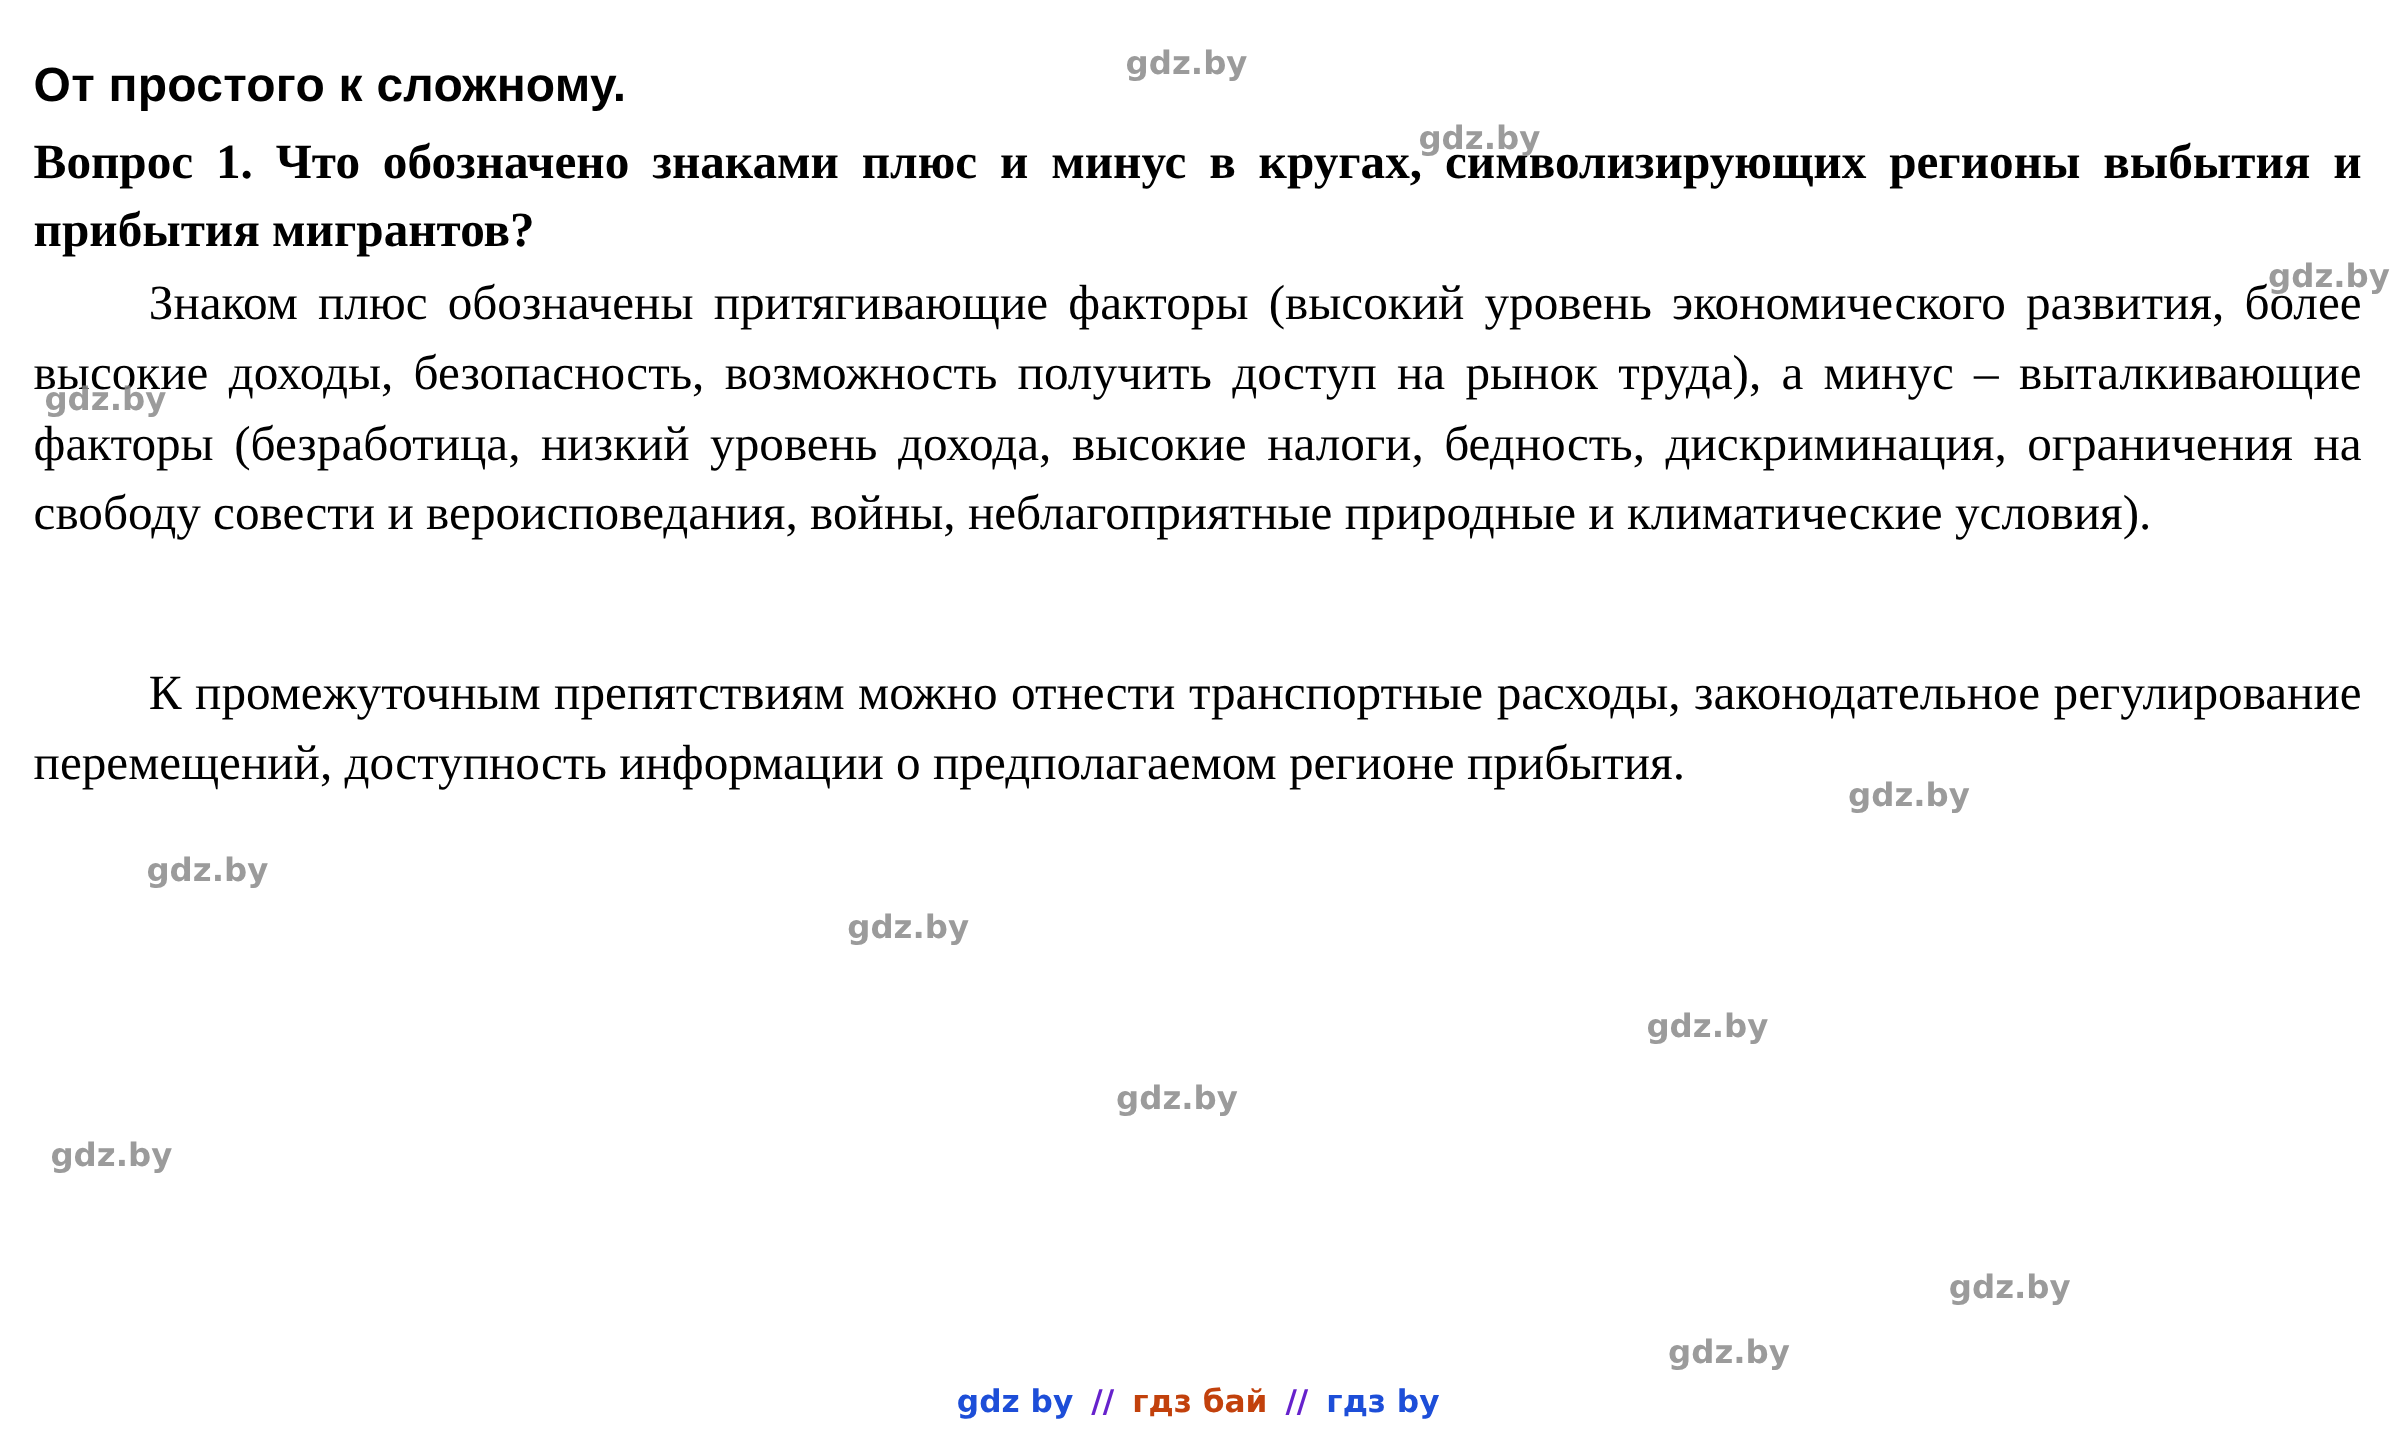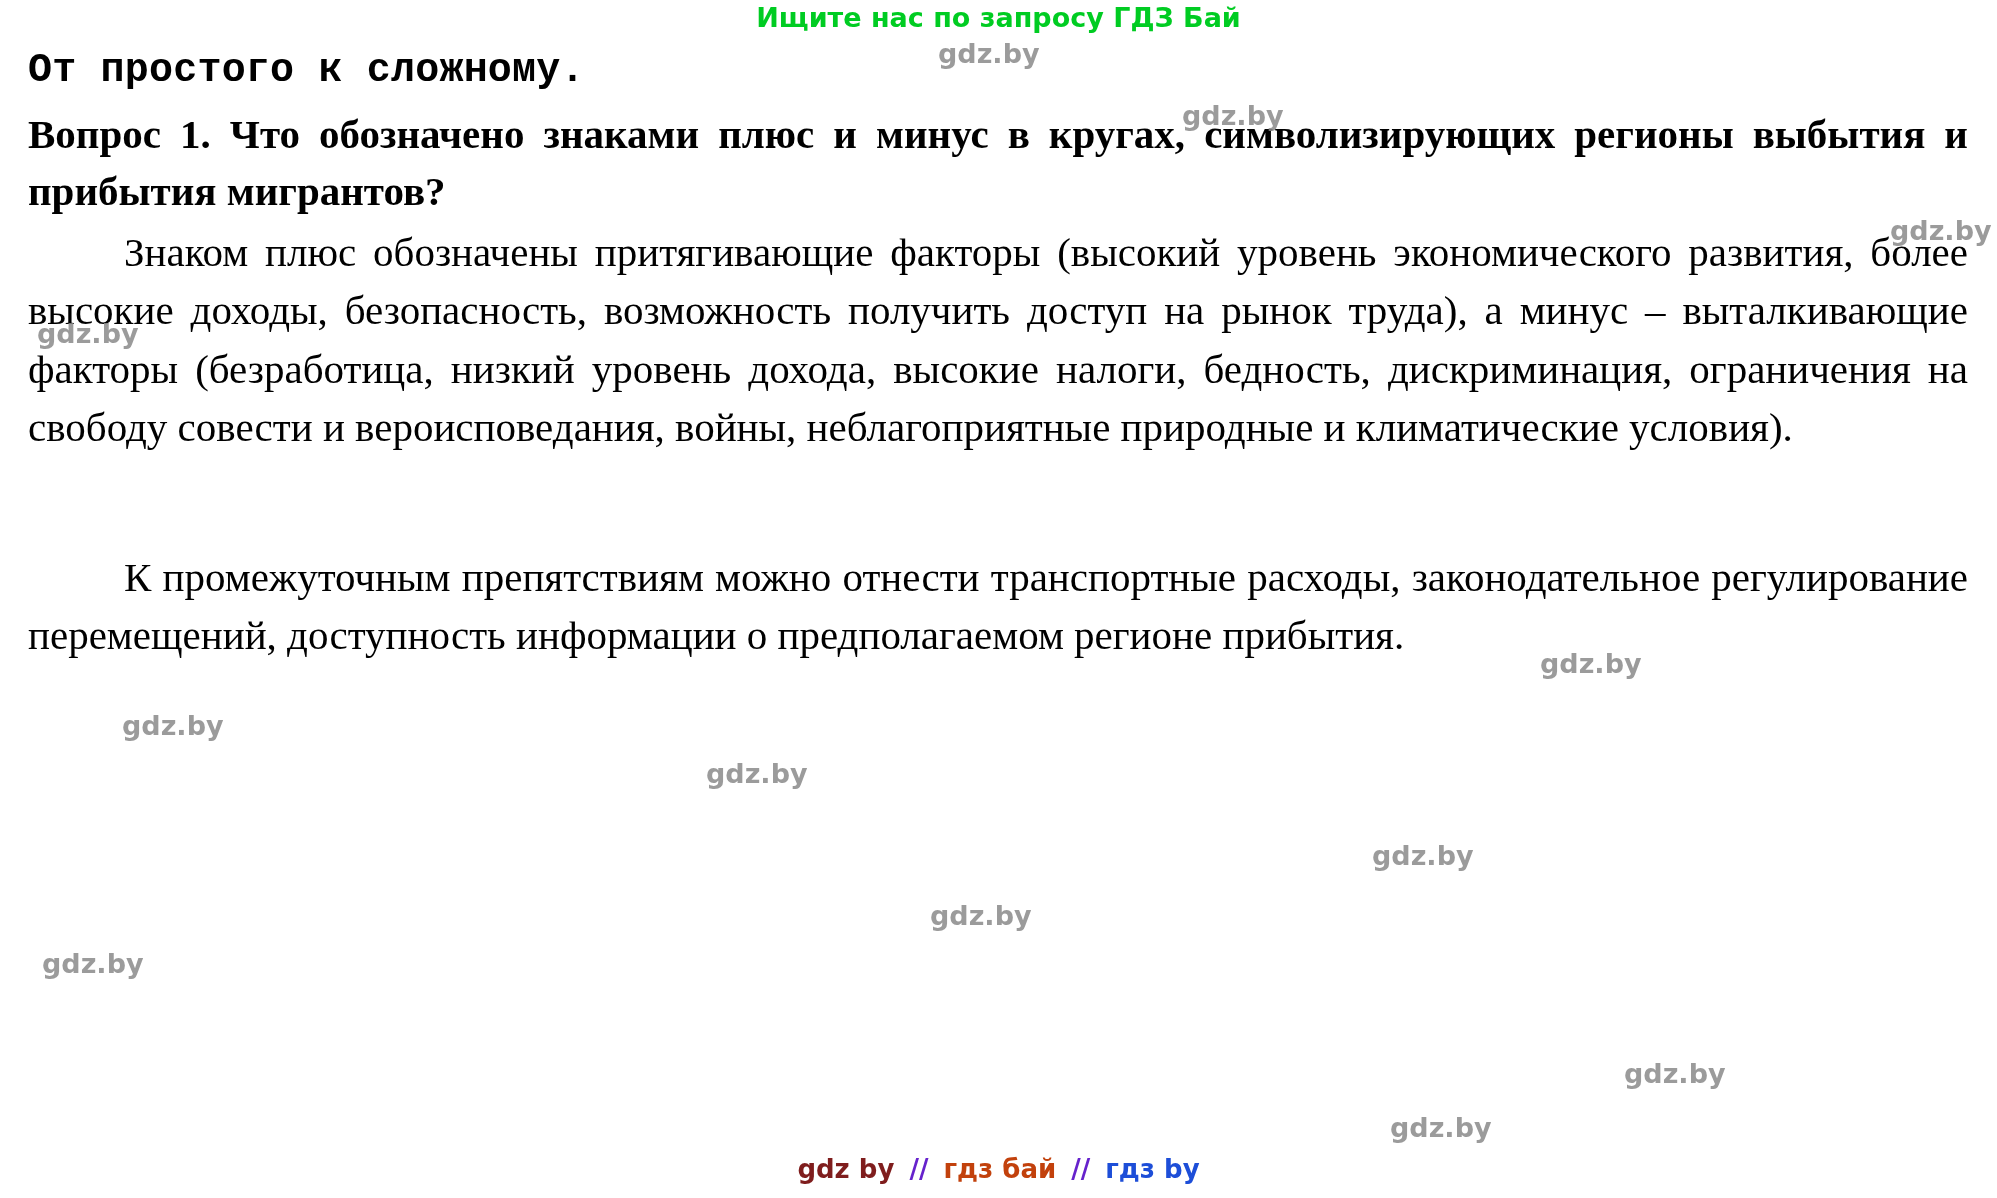--- a/index.html
+++ b/index.html
@@ -48,34 +48,34 @@
     font-family: "DejaVu Sans", sans-serif;
     font-weight: bold;
     font-size: 26px;
     color: #6622cc;
   }
   .bottom-footer .sep {
     color: #6622cc;
     font-weight: bold;
     padding: 0 6px;
   }
-  .bottom-footer .part-1 { color: #7f1d1d; }
+  .bottom-footer .part-1 { color: #1d4ed8; }
   .bottom-footer .part-2 { color: #c2410c; }
   .bottom-footer .part-3 { color: #1d4ed8; }
 
   
   .content {
     position: absolute;
     left: 28px;
     top: 48px;
     width: 1940px;
   }
 
   h1.doc-title {
-    font-family: Liberation Mono, monospace;
+    font-family: Liberation Sans, sans-serif;
     font-weight: bold;
     font-size: 40px;
     margin: 0 0 12px 0;
     line-height: 1.15;
     letter-spacing: 0.2px;
   }
 
   .q-heading {
     font-family: "Liberation Serif", serif;
     font-weight: bold;
@@ -108,21 +108,20 @@
     white-space: nowrap;
     pointer-events: none;
     user-select: none;
   }
 </style>
 </head>
 <body>
 
 <div class="page">
 
-  <div class="top-banner">Ищите нас по запросу ГДЗ Бай</div>
 
   <div class="content">
 
     <h1 class="doc-title">От простого к сложному.</h1>
 
     <div class="q-heading">Вопрос 1. Что обозначено знаками плюс и минус в кругах, символизирующих регионы выбытия и прибытия мигрантов?</div>
 
     <p class="para">Знаком плюс обозначены притягивающие факторы (высокий уровень экономического развития, более высокие доходы, безопасность, возможность получить доступ на рынок труда), а минус – выталкивающие факторы (безработица, низкий уровень дохода, высокие налоги, бедность, дискриминация, ограничения на свободу совести и вероисповедания, войны, неблагоприятные природные и климатические условия).</p>
 
     <div class="gap-1"></div>

